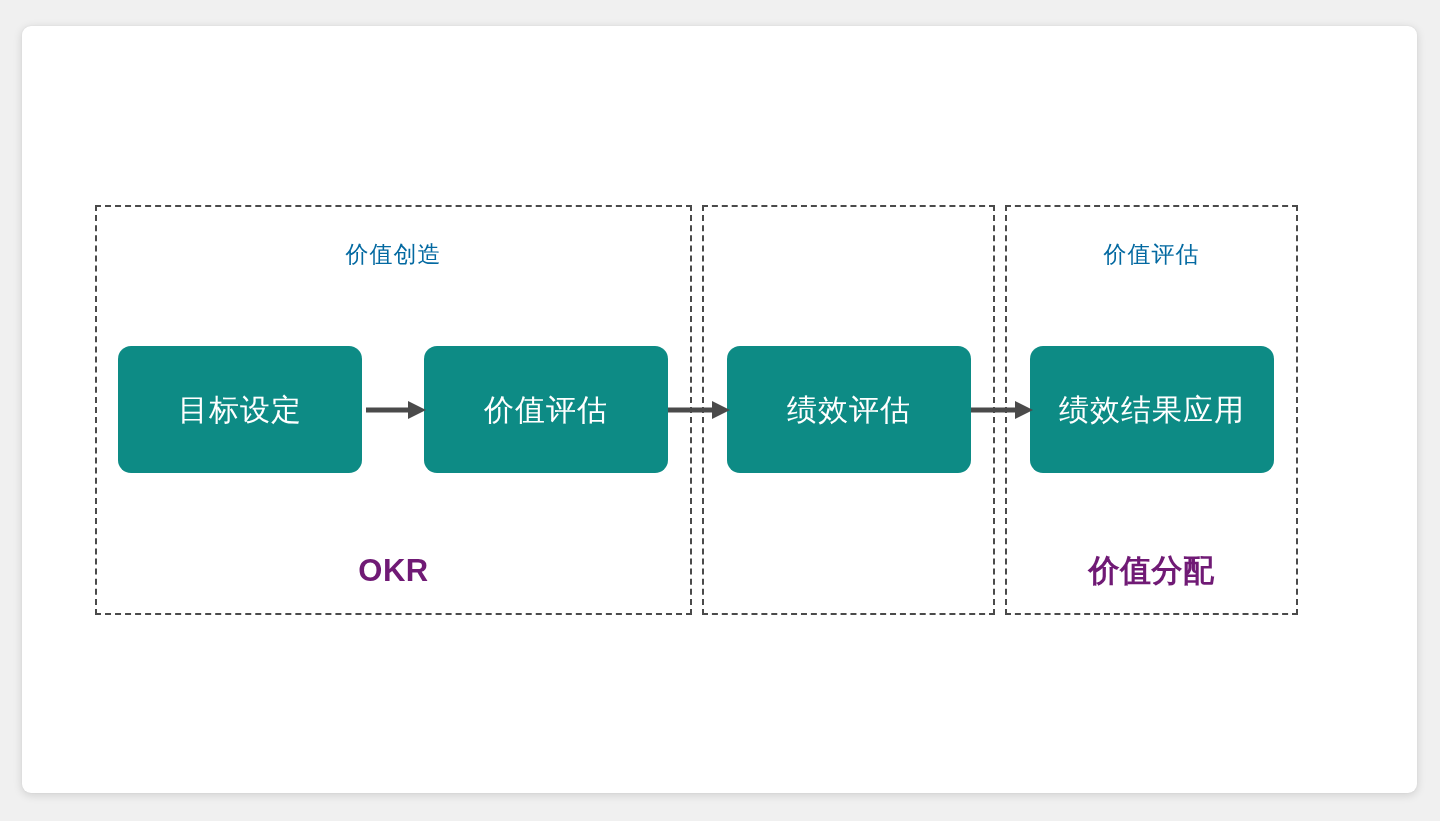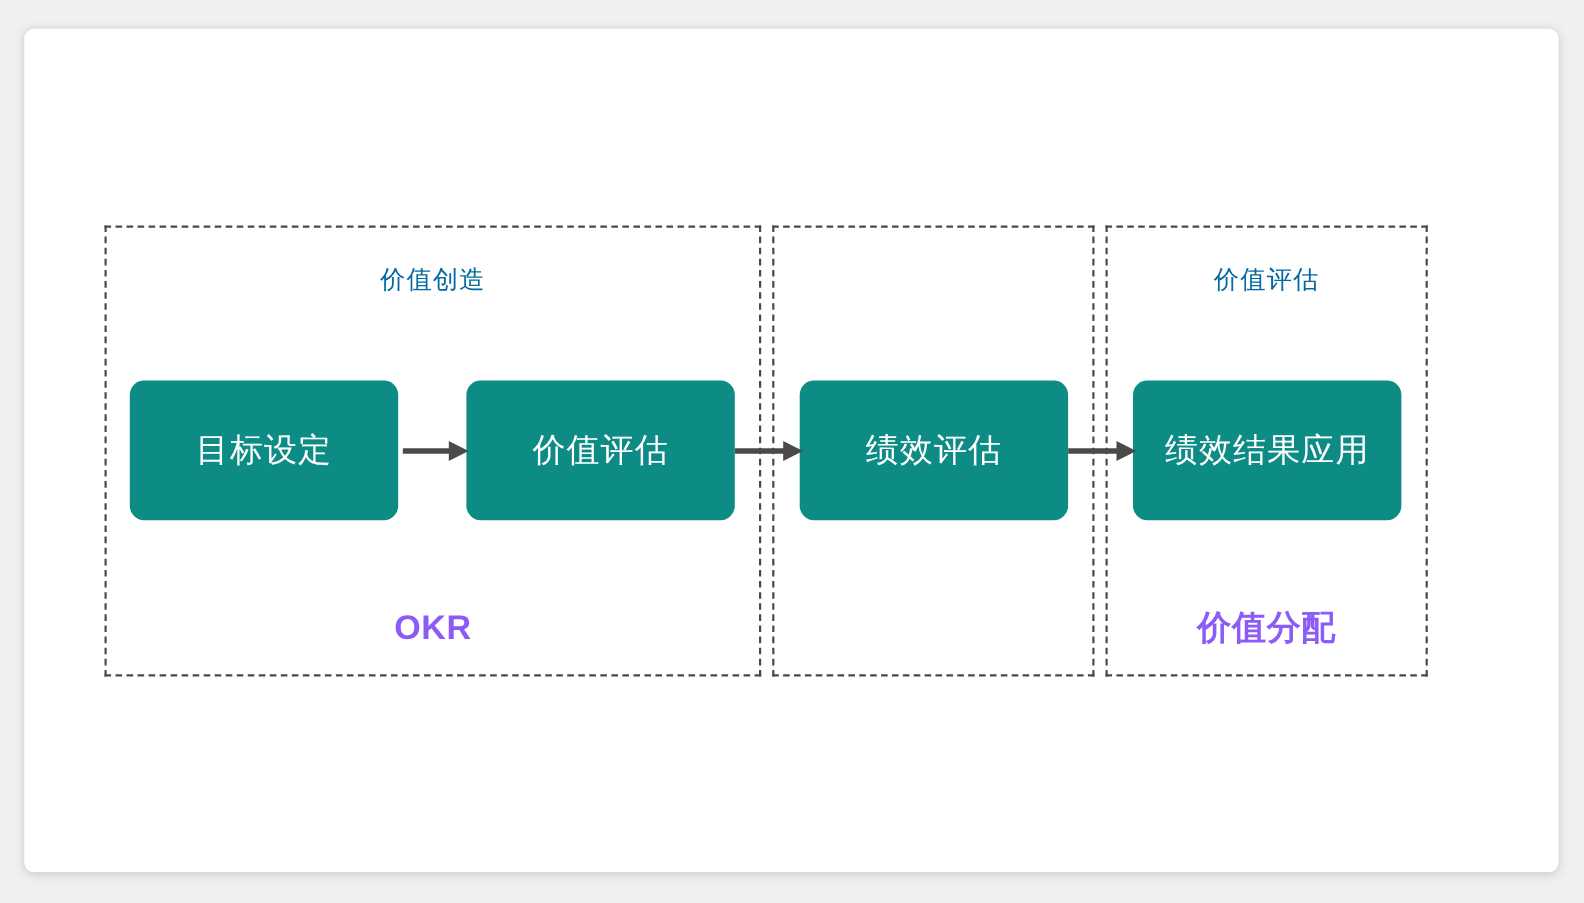--- a/index.html
+++ b/index.html
@@ -46,21 +46,21 @@
     letter-spacing:1px;
     white-space:nowrap;
   }
   .phase-tag {
     position:absolute;
     bottom:22px;
     left:0; right:0;
     text-align:center;
     font-size:31px;
     line-height:40px;
-    color:#8b5cf6;
+    color:#701a75;
     font-weight:700;
     letter-spacing:0.5px;
     white-space:nowrap;
   }
 
   
   .step-box {
     position:absolute;
     top:320px;
     width:244px;

